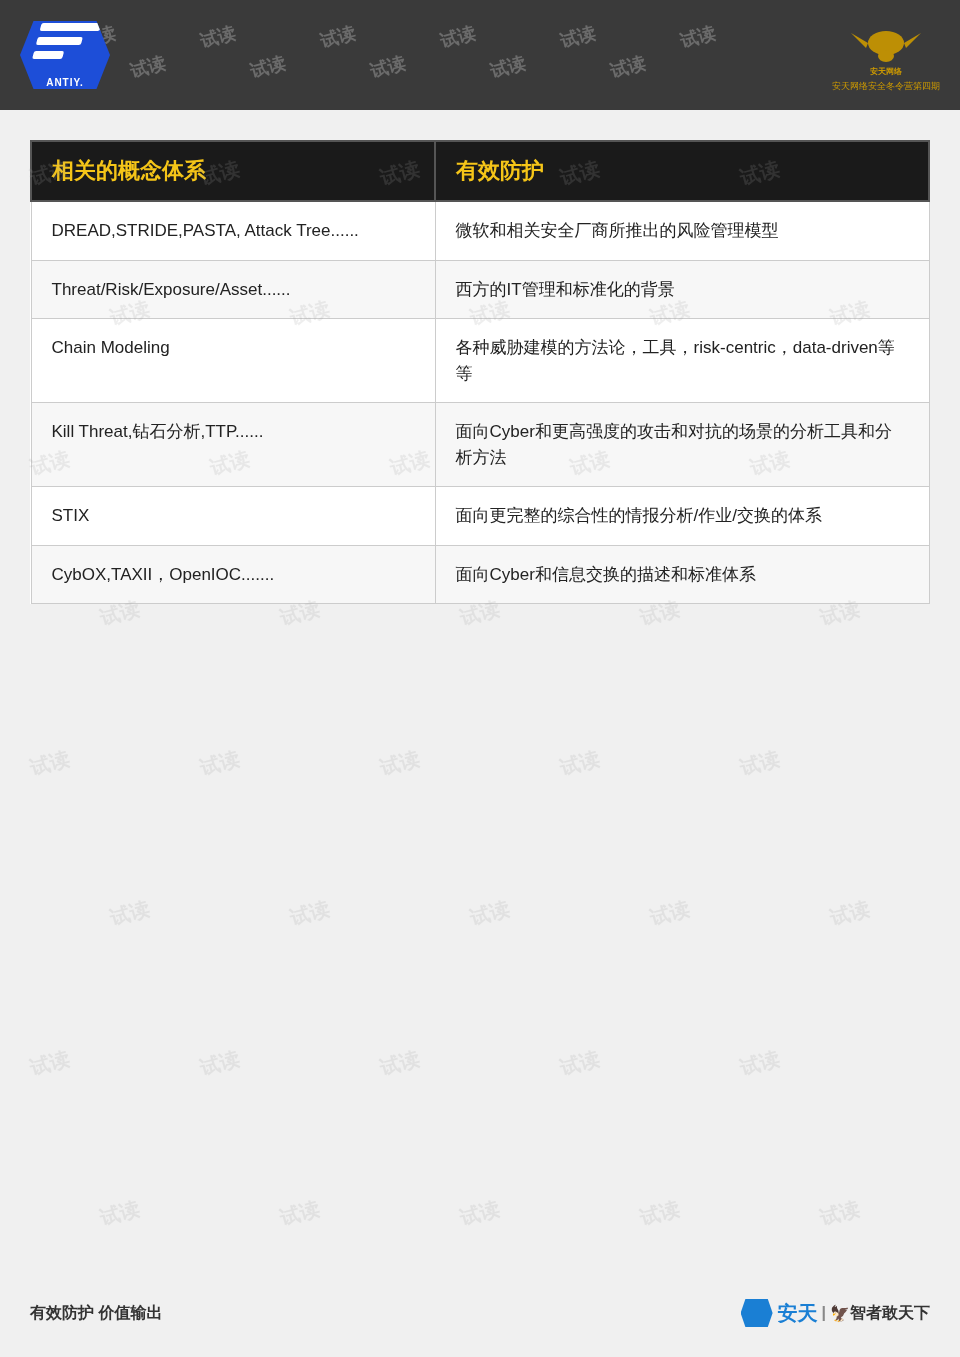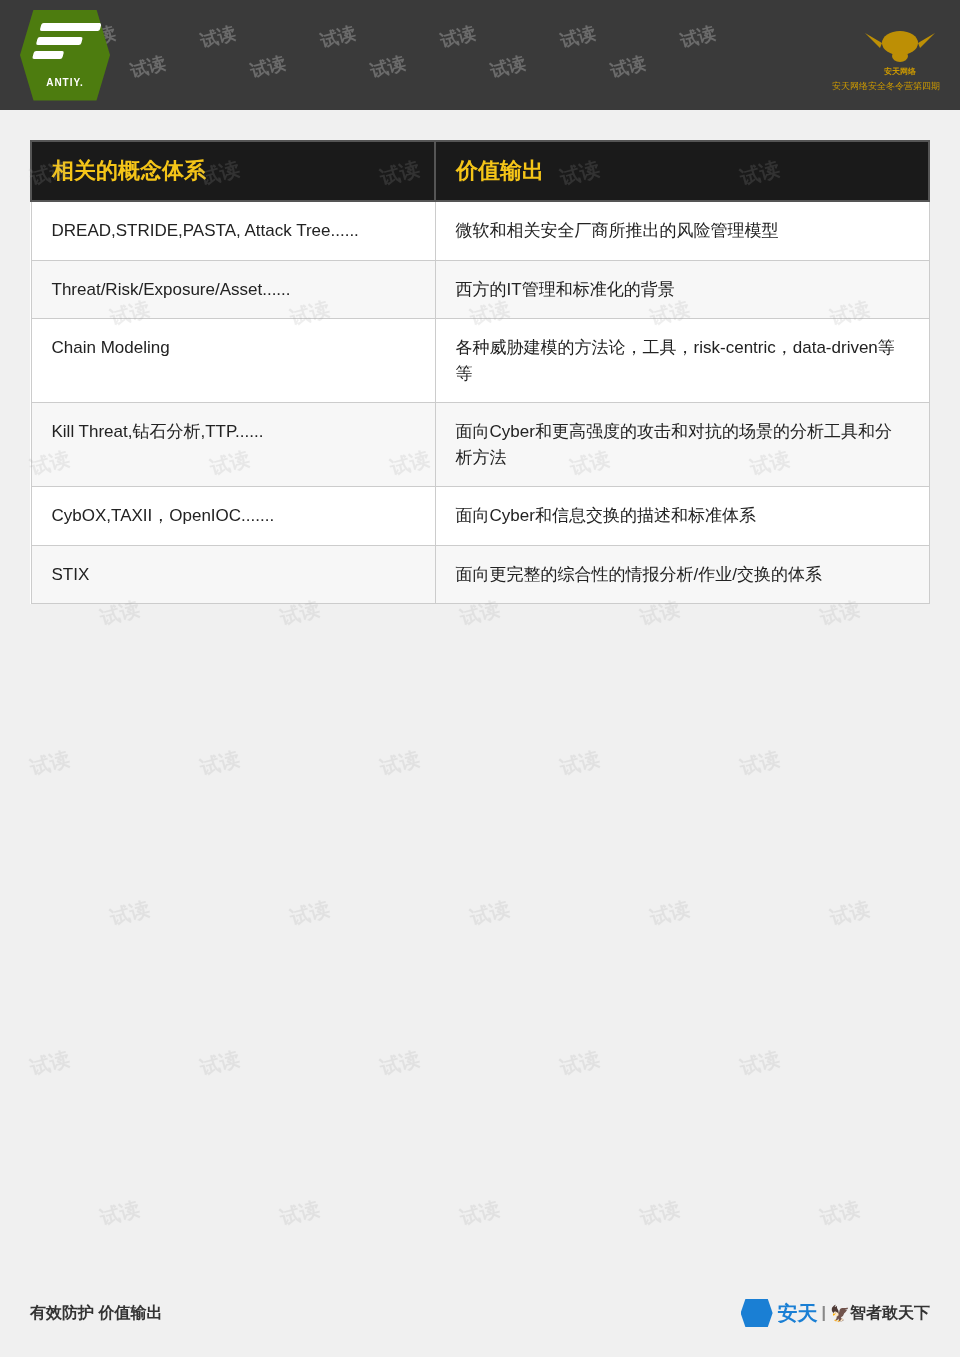--- a/index.html
+++ b/index.html
@@ -18,23 +18,23 @@
       background: #3a3a3a;
       height: 110px;
       display: flex;
       align-items: center;
       justify-content: space-between;
       padding: 0 20px;
       position: relative;
     }
 
     .logo-box {
-      background: #4d7c0f;
+      background: #1d4ed8;
       width: 90px;
-      height: 91px;
+      height: 68px;
       display: flex;
       flex-direction: column;
       align-items: center;
       justify-content: center;
       clip-path: polygon(15% 0%, 85% 0%, 100% 50%, 85% 100%, 15% 100%, 0% 50%);
       position: relative;
     }
 
     .logo-stripes {
       width: 60px;
@@ -78,21 +78,21 @@
       font-size: 18px;
       font-weight: bold;
       transform: rotate(-15deg);
       white-space: nowrap;
     }
 
     
     .header-right {
       display: flex;
       flex-direction: column;
-      align-items: flex-end;
+      align-items: center;
     }
 
     .header-right-text {
       color: #cc9900;
       font-size: 9px;
       text-align: center;
       margin-top: 2px;
     }
 
     
@@ -285,47 +285,47 @@
     </svg>
     <div class="header-right-text">安天网络安全冬令营第四期</div>
   </div>
 </div>
 
 <div class="main-content">
   <table class="data-table">
     <thead>
       <tr>
         <th class="col-left">相关的概念体系</th>
-        <th class="col-right">价值输出</th>
+        <th class="col-right">有效防护</th>
       </tr>
     </thead>
     <tbody id="table-body">
     <tr>
           <td class="col-left">DREAD,STRIDE,PASTA, Attack Tree......</td>
           <td class="col-right">微软和相关安全厂商所推出的风险管理模型</td>
         </tr>
         <tr>
           <td class="col-left">Threat/Risk/Exposure/Asset......</td>
           <td class="col-right">西方的IT管理和标准化的背景</td>
         </tr>
         <tr>
           <td class="col-left">Chain Modeling</td>
           <td class="col-right">各种威胁建模的方法论，工具，risk-centric，data-driven等等</td>
         </tr>
         <tr>
           <td class="col-left">Kill Threat,钻石分析,TTP......</td>
           <td class="col-right">面向Cyber和更高强度的攻击和对抗的场景的分析工具和分析方法</td>
         </tr>
         <tr>
+          <td class="col-left">STIX</td>
+          <td class="col-right">面向更完整的综合性的情报分析/作业/交换的体系</td>
+        </tr>
+        <tr>
           <td class="col-left">CybOX,TAXII，OpenIOC.......</td>
           <td class="col-right">面向Cyber和信息交换的描述和标准体系</td>
-        </tr>
-        <tr>
-          <td class="col-left">STIX</td>
-          <td class="col-right">面向更完整的综合性的情报分析/作业/交换的体系</td>
         </tr>
       </tbody>
   </table>
 </div>
 
 <div class="footer">
   <div class="footer-left">有效防护 价值输出</div>
   <div class="footer-right">
     <div class="antiy-icon-small"></div>
     <div class="footer-antiy">

